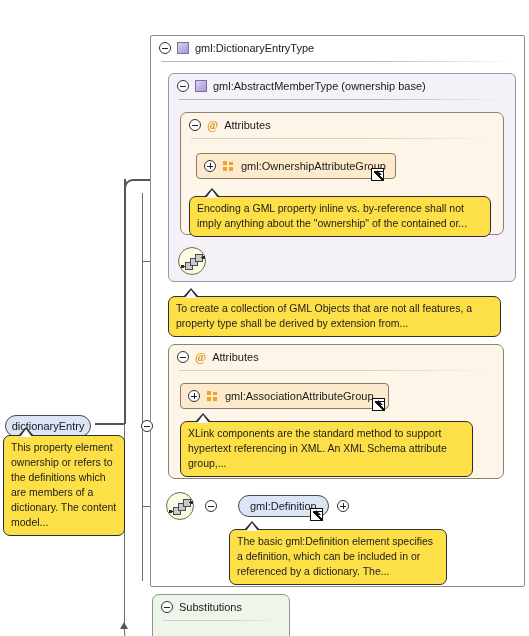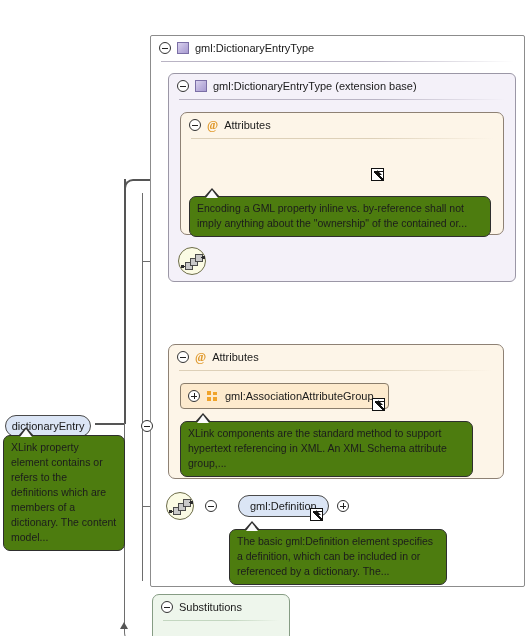--- a/index.html
+++ b/index.html
@@ -203,21 +203,21 @@
   .ic-seq .dot.r { left:23px; top:8px; }
   .ic-seq .ln {
     position:absolute; background:#2b2b2b; height:1px;
   }
   .ic-seq .ln.l1 { left:4px;  top:18px; width:3px; }
   .ic-seq .ln.l2 { left:22px; top:9px;  width:3px; }
 
   
   .bubble {
     position:absolute;
-    background:#4d7c0f;
+    background:#fde047;
     border:1px solid #2e2e2e;
     border-radius:7px;
     padding:4px 7px 5px 7px;
     font-size:10.5px;
     line-height:15px;
     color:#1c1c1c;
   }
   .bubble .tail, .bubble .tail-fill {
     position:absolute;
     width:0;height:0;
@@ -308,36 +308,46 @@
       <span class="label">gml:DictionaryEntryType</span>
     </div>
     <div class="hdr-rule" style="top:25px;"></div>
   </div>
 
   
   <div class="box box-type" style="left:168px; top:40px; width:348px; height:209px;">
     <div class="box-header">
       <span class="pm"></span>
       <span class="ic-type"></span>
-      <span class="label">gml:DictionaryEntryType (extension base)</span>
+      <span class="label">gml:AbstractMemberType (ownership base)</span>
     </div>
     <div class="hdr-rule" style="top:25px;"></div>
   </div>
 
   
   <div class="box box-attr" style="left:180px; top:79px; width:324px; height:123px;">
     <div class="box-header">
       <span class="pm"></span>
       <span class="ic-at">@</span>
       <span class="label">Attributes</span>
     </div>
     <div class="hdr-rule warm" style="top:25px;"></div>
   </div>
 
   
+  <div class="node-ag" style="left:196px; top:120px; width:200px;">
+    <span class="pm plus"></span>
+    <span class="ic-ag">
+        <i></i>
+        <i></i>
+        <i></i>
+        <i></i>
+      </span>
+    <span class="label">gml:OwnershipAttributeGroup</span>
+  </div>
   <div class="ext-badge" style="left:371px; top:135px;">
       <span></span>
     </div>
 
   
   <div class="bubble" style="left:189px; top:163px; width:302px;">
     <span class="tail"></span>
     <span class="tail-fill"></span>
     <span>Encoding a GML property inline vs. by-reference shall not imply anything about the "ownership" of the contained or...</span>
   </div>
@@ -347,20 +357,25 @@
     <span class="dot l"></span>
     <span class="ln l1"></span>
     <span class="sq a"></span>
     <span class="sq b"></span>
     <span class="sq c"></span>
     <span class="ln l2"></span>
     <span class="dot r"></span>
   </div>
 
   
+  <div class="bubble" style="left:168px; top:263px; width:333px;">
+    <span class="tail"></span>
+    <span class="tail-fill"></span>
+    <span>To create a collection of GML Objects that are not all features, a property type shall be derived by extension from...</span>
+  </div>
 
   
   <div class="box box-attr" style="left:168px; top:311px; width:336px; height:135px;">
     <div class="box-header">
       <span class="pm"></span>
       <span class="ic-at">@</span>
       <span class="label">Attributes</span>
     </div>
     <div class="hdr-rule warm" style="top:25px;"></div>
   </div>
@@ -428,16 +443,16 @@
 
   
   <div class="node-el" style="left:5px; top:382px; width:86px;">
     <span class="label">dictionaryEntry</span>
   </div>
   <span class="pm abs" style="left:96px; top:387px;"></span>
 
   <div class="bubble" style="left:3px; top:402px; width:122px;">
     <span class="tail"></span>
     <span class="tail-fill"></span>
-    <span>XLink property element contains or refers to the definitions which are members of a dictionary. The content model...</span>
+    <span>This property element ownership or refers to the definitions which are members of a dictionary. The content model...</span>
   </div>
 
 </div>
 
 </body></html>

